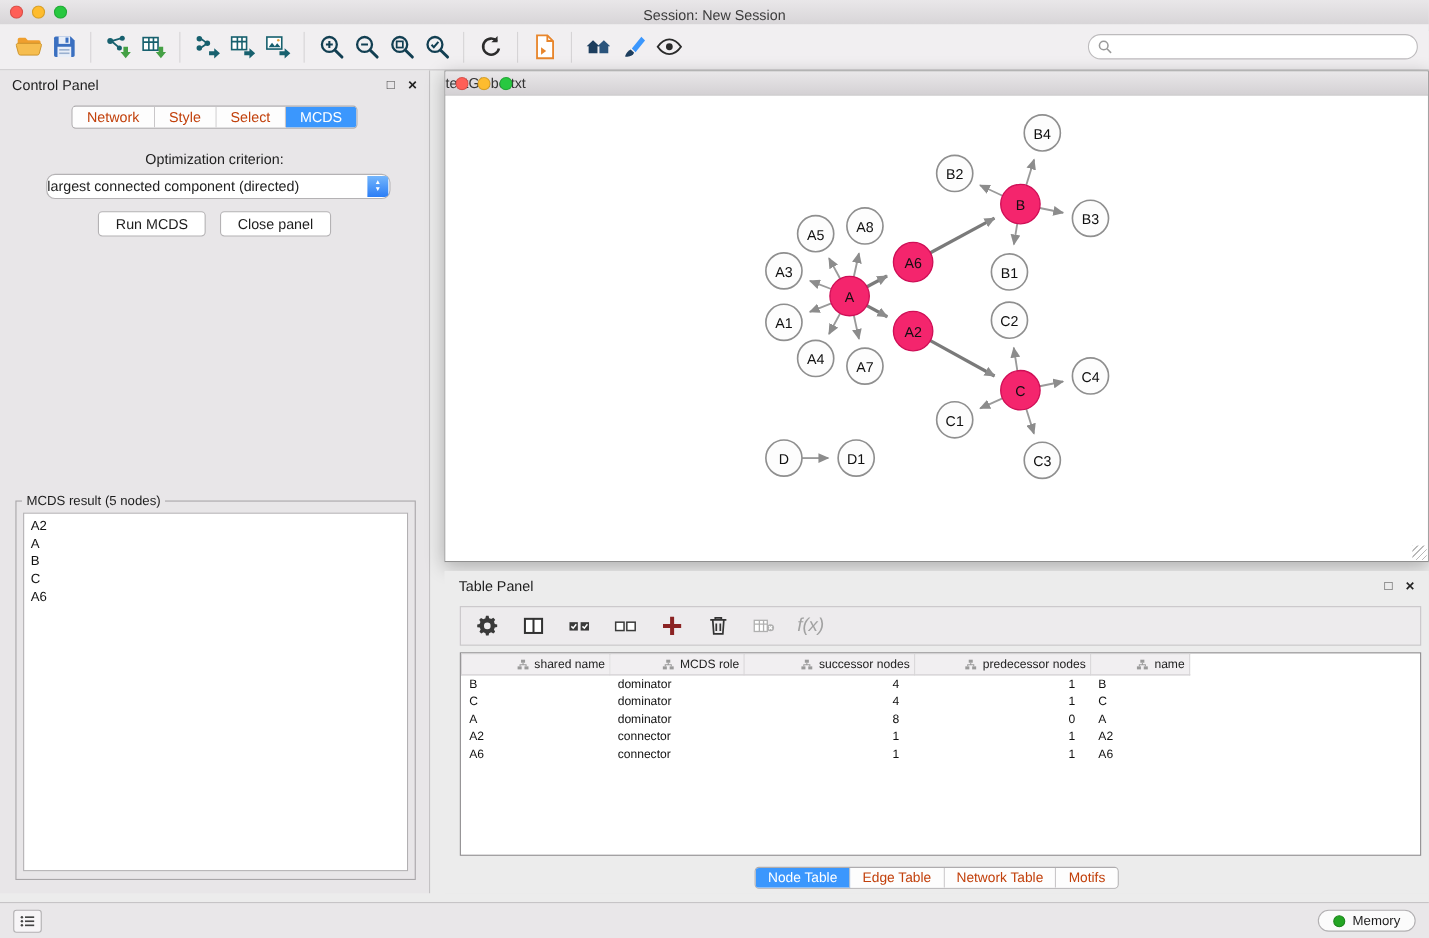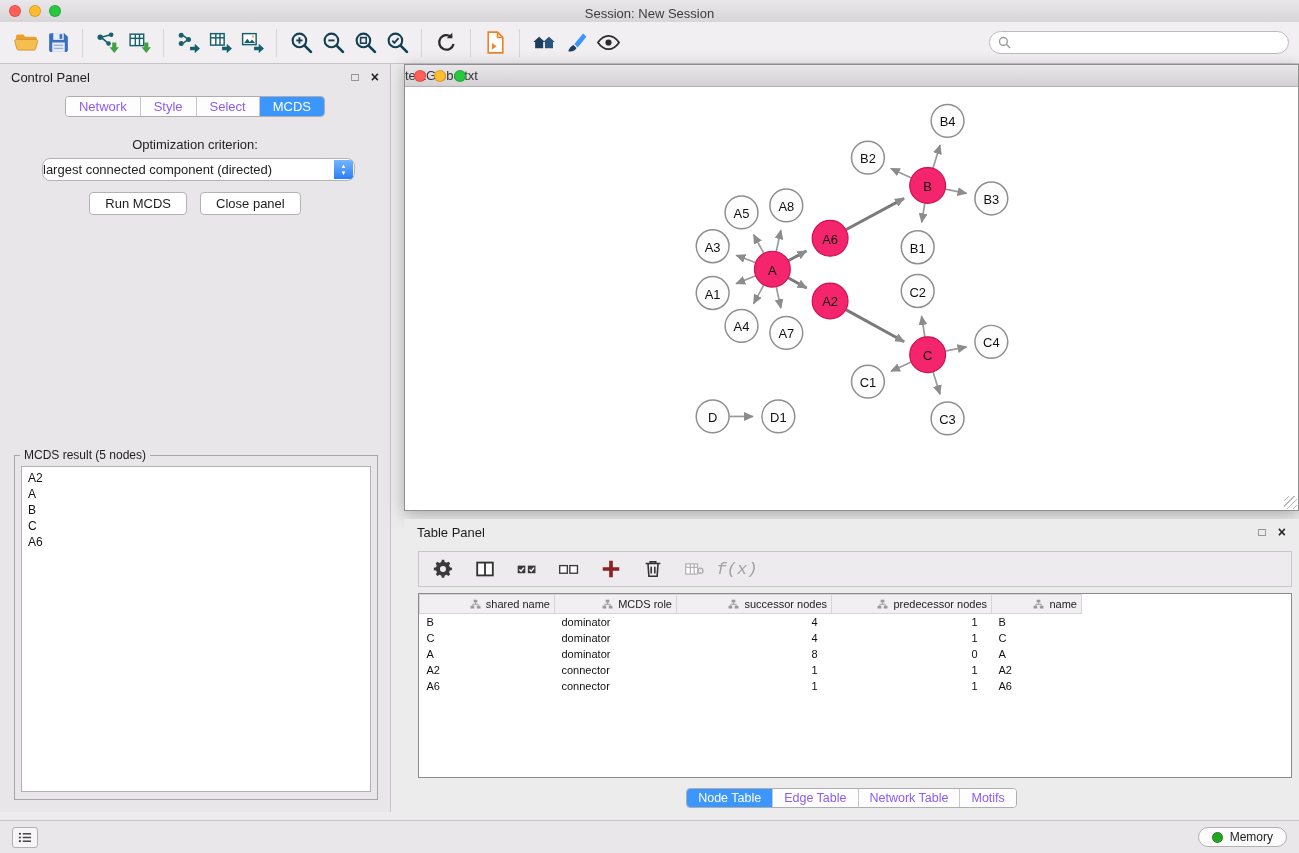--- a/index.html
+++ b/index.html
@@ -23,21 +23,21 @@
   .tb-search input{border:none;outline:none;flex:1;font-size:12px;background:transparent;font-family:"Liberation Sans",sans-serif}
 
   
   .control-panel{position:absolute;left:0;top:64px;width:391px;height:748px;background:#e8e6e8;border-right:1px solid #c4c2c4}
   .cp-header{height:26px;display:flex;align-items:center;padding:0 11px;font-size:13px;color:#1d1d1d}
   .panel-ctl{margin-left:auto;display:flex;gap:12px;align-items:center}
   .float-glyph{font-size:12px;color:#444;line-height:1}
   .close-glyph{font-size:14px;font-weight:bold;color:#222;line-height:1}
   .cp-tabs{position:absolute;top:32px;left:0;right:0;display:flex;justify-content:center}
   .segwrap{display:inline-flex;border:1px solid #aeacae;border-radius:4px;overflow:hidden;background:#fff}
-  .seg{padding:2px 13px;font-size:13px;border-right:1px solid #c9c7c9;background:#fdfdfd;color:#8b5cf6;cursor:default}
+  .seg{padding:2px 13px;font-size:13px;border-right:1px solid #c9c7c9;background:#fdfdfd;color:#c2410c;cursor:default}
   .seg:last-child{border-right:none}
   .seg.active{background:#3b97fd;color:#fff}
   .cp-opt-label{position:absolute;top:73px;left:0;right:0;text-align:center;font-size:13px}
   .cp-select{position:absolute;top:94px;left:42px;width:313px;height:23px;background:#fff;border:1px solid #b4b2b4;border-radius:8px;display:flex;align-items:center;font-size:13px;cursor:default}
   .cp-select .stepper{position:absolute;right:1px;top:1px;bottom:1px;width:19px;background:linear-gradient(#74b6fc,#2c7ef6);border-radius:0 3px 3px 0;color:#fff;display:flex;flex-direction:column;align-items:center;justify-content:center;font-size:6px;line-height:7px}
   .cp-buttons{position:absolute;top:128px;left:0;right:0;display:flex;justify-content:center;gap:13px}
   .cp-btn{background:#fff;border:1px solid #b4b2b4;border-radius:4px;font-size:13px;padding:3px 15px;color:#1d1d1d;cursor:default}
   .result-box{position:absolute;left:14px;right:12px;top:391px;bottom:12px;border:1px solid #a8a6a8}
   .result-legend{position:absolute;top:-8px;left:5px;background:#e8e6e8;padding:0 4px;font-size:12px;color:#1d1d1d}
   .result-list{position:absolute;left:6px;right:6px;top:10px;bottom:7px;background:#fff;border:1px solid #b2b0b2;overflow:auto;list-style:none;padding:3px 6px}
@@ -49,21 +49,21 @@
   .net-content{position:absolute;top:22px;left:0;right:0;bottom:0;background:#fff;overflow:hidden}
   svg.net{width:100%;height:100%;display:block}
   .resize-grip{position:absolute;right:1px;bottom:1px;width:13px;height:13px;background:repeating-linear-gradient(135deg,transparent 0 3px,#b9b9b9 3px 4px)}
 
   
   .table-panel{position:absolute;left:404px;top:519px;width:895px;height:293px;background:#ececec}
   .tp-header{height:26px;display:flex;align-items:center;padding:0 13px;font-size:13px;color:#1d1d1d}
   .tp-toolbar{position:absolute;top:32px;left:14px;right:7px;height:36px;background:#edebed;border:1px solid #c8c6c8;display:flex;align-items:center;gap:14px;padding:0 10px}
   .tp-toolbar .tb-icon{width:28px;height:28px}
   .tp-toolbar .tb-icon svg{width:22px;height:22px}
-  .fx-label{font-family:Liberation Mono, monospace;font-style:italic;font-size:17px;color:#a2a2a2}
+  .fx-label{font-family:Liberation Sans, sans-serif;font-style:italic;font-size:17px;color:#a2a2a2}
   .tp-table-wrap{position:absolute;top:74px;left:14px;right:7px;bottom:34px;background:#fff;border:1px solid #8c8a8c;overflow:hidden}
   table.node-table{border-collapse:collapse;font-size:11px;table-layout:fixed}
   .node-table th{background:#f1eff1;border:1px solid #d7d5d7;font-weight:normal;color:#222;height:19px;padding:0 4px;white-space:nowrap;overflow:hidden}
   .node-table th .hcell{display:flex;align-items:center;justify-content:flex-end;gap:5px}
   .node-table td{height:16px;padding:0 7px;color:#111;white-space:nowrap;overflow:hidden}
   .node-table td.num{text-align:right;padding-right:14px}
   .tp-tabs{position:absolute;bottom:4px;left:0;right:0;display:flex;justify-content:center}
   .tp-tabs .seg{font-size:12.5px;padding:2px 11px}
 
   

